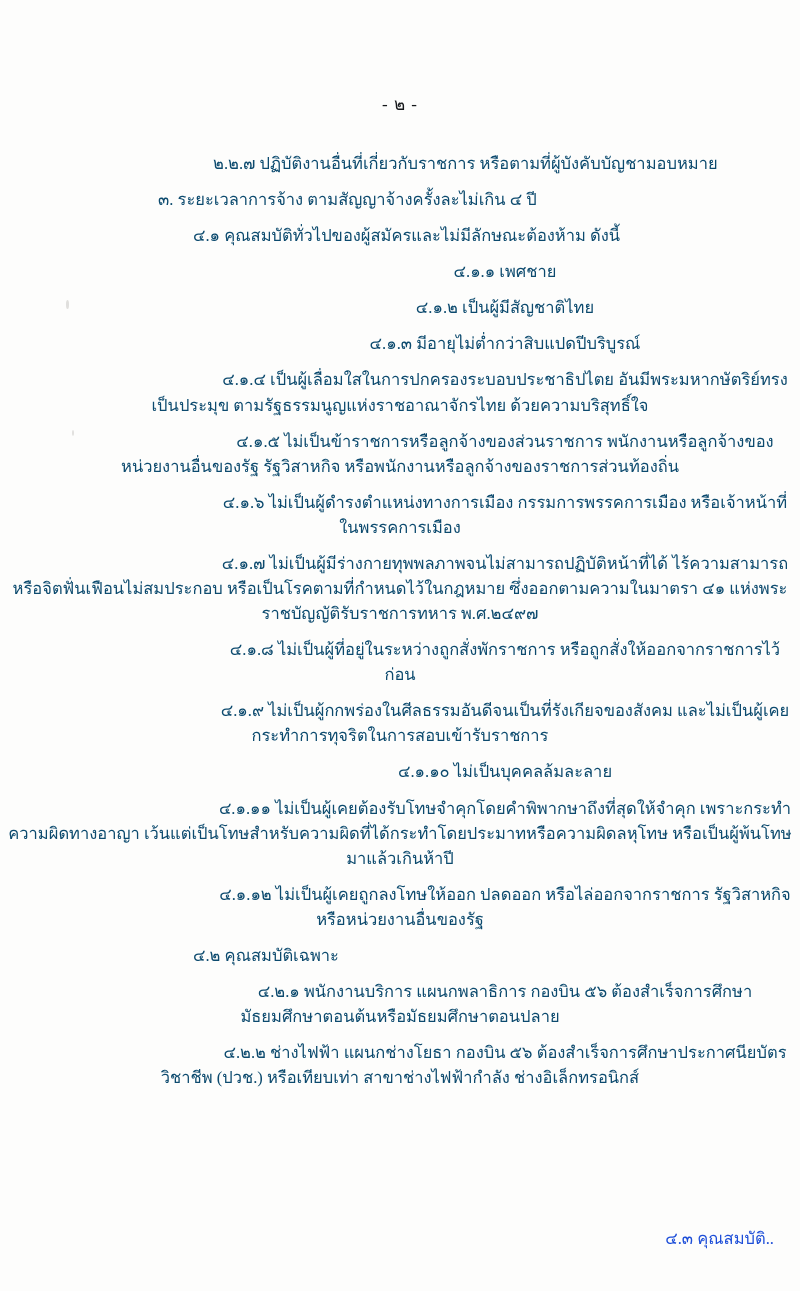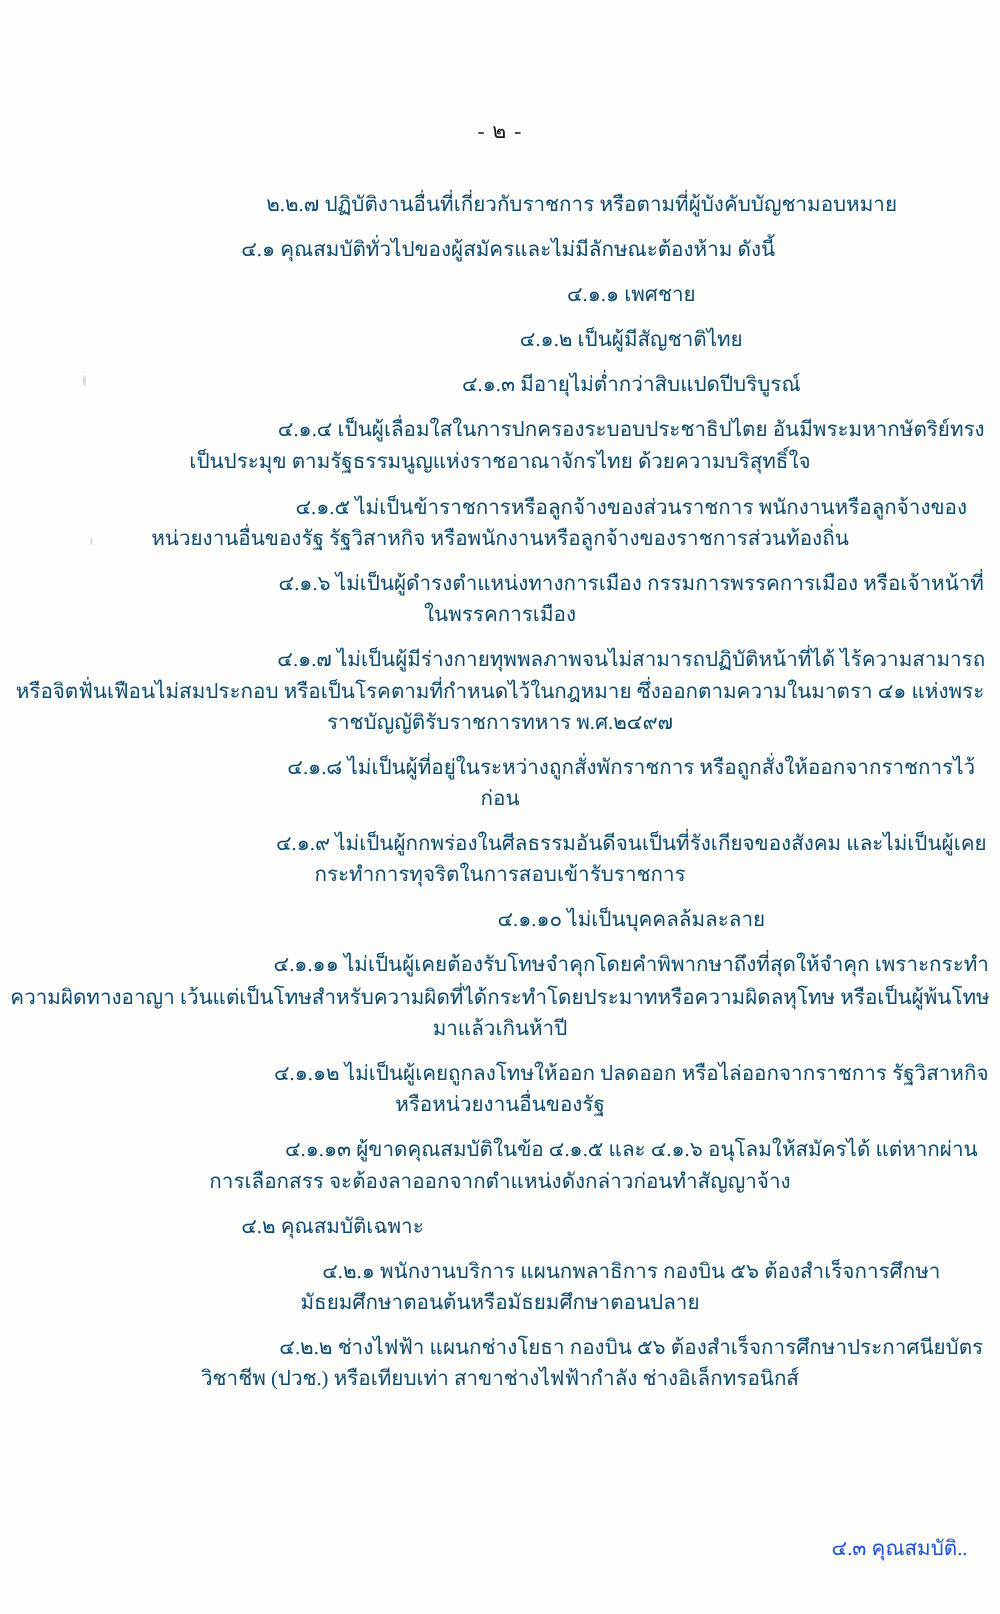--- a/index.html
+++ b/index.html
@@ -68,34 +68,34 @@
 <div class="page">
 
   <div class="speck" style="left:66px; top:300px; width:3px; height:9px;"></div>
   <div class="speck" style="left:72px; top:430px; width:2px; height:6px;"></div>
 
   <div class="page-number">- ๒ -</div>
 
   <div class="body-text" style="margin-top:34px;">
 
     <p class="para i-4">๒.๒.๗  ปฏิบัติงานอื่นที่เกี่ยวกับราชการ หรือตามที่ผู้บังคับบัญชามอบหมาย</p>
+    <p class="para i-2">๓.  ระยะเวลาการจ้าง ตามสัญญาจ้างครั้งละไม่เกิน ๔ ปี</p>
     <p class="para i-3">๔.๑  คุณสมบัติทั่วไปของผู้สมัครและไม่มีลักษณะต้องห้าม ดังนี้</p>
     <p class="para i-5">๔.๑.๑  เพศชาย</p>
     <p class="para i-5">๔.๑.๒  เป็นผู้มีสัญชาติไทย</p>
     <p class="para i-5">๔.๑.๓  มีอายุไม่ต่ำกว่าสิบแปดปีบริบูรณ์</p>
     <p class="para i-5">๔.๑.๔  เป็นผู้เลื่อมใสในการปกครองระบอบประชาธิปไตย อันมีพระมหากษัตริย์ทรงเป็นประมุข ตามรัฐธรรมนูญแห่งราชอาณาจักรไทย ด้วยความบริสุทธิ์ใจ</p>
     <p class="para i-5">๔.๑.๕  ไม่เป็นข้าราชการหรือลูกจ้างของส่วนราชการ พนักงานหรือลูกจ้างของหน่วยงานอื่นของรัฐ รัฐวิสาหกิจ หรือพนักงานหรือลูกจ้างของราชการส่วนท้องถิ่น</p>
     <p class="para i-5">๔.๑.๖  ไม่เป็นผู้ดำรงตำแหน่งทางการเมือง กรรมการพรรคการเมือง หรือเจ้าหน้าที่ในพรรคการเมือง</p>
     <p class="para i-5">๔.๑.๗  ไม่เป็นผู้มีร่างกายทุพพลภาพจนไม่สามารถปฏิบัติหน้าที่ได้ ไร้ความสามารถ หรือจิตฟั่นเฟือนไม่สมประกอบ หรือเป็นโรคตามที่กำหนดไว้ในกฎหมาย ซึ่งออกตามความในมาตรา ๔๑ แห่งพระราชบัญญัติรับราชการทหาร พ.ศ.๒๔๙๗</p>
     <p class="para i-5">๔.๑.๘  ไม่เป็นผู้ที่อยู่ในระหว่างถูกสั่งพักราชการ หรือถูกสั่งให้ออกจากราชการไว้ก่อน</p>
     <p class="para i-5">๔.๑.๙  ไม่เป็นผู้กกพร่องในศีลธรรมอันดีจนเป็นที่รังเกียจของสังคม และไม่เป็นผู้เคยกระทำการทุจริตในการสอบเข้ารับราชการ</p>
     <p class="para i-5">๔.๑.๑๐  ไม่เป็นบุคคลล้มละลาย</p>
     <p class="para i-5">๔.๑.๑๑  ไม่เป็นผู้เคยต้องรับโทษจำคุกโดยคำพิพากษาถึงที่สุดให้จำคุก เพราะกระทำความผิดทางอาญา เว้นแต่เป็นโทษสำหรับความผิดที่ได้กระทำโดยประมาทหรือความผิดลหุโทษ หรือเป็นผู้พ้นโทษมาแล้วเกินห้าปี</p>
     <p class="para i-5">๔.๑.๑๒  ไม่เป็นผู้เคยถูกลงโทษให้ออก ปลดออก หรือไล่ออกจากราชการ รัฐวิสาหกิจ หรือหน่วยงานอื่นของรัฐ</p>
-    <p class="para i-5">๔.๑.๑๓  ผู้ขาดคุณสมบัติในข้อ ๔.๑.๕ และ ๔.๑.๖ อนุโลมให้สมัครได้ แต่หากผ่านการเลือกสรร จะต้องลาออกจากตำแหน่งดังกล่าวก่อนทำสัญญาจ้าง</p>
     <p class="para i-3">๔.๒  คุณสมบัติเฉพาะ</p>
     <p class="para i-5">๔.๒.๑  พนักงานบริการ แผนกพลาธิการ กองบิน ๕๖ ต้องสำเร็จการศึกษามัธยมศึกษาตอนต้นหรือมัธยมศึกษาตอนปลาย</p>
     <p class="para i-5">๔.๒.๒  ช่างไฟฟ้า แผนกช่างโยธา กองบิน ๕๖ ต้องสำเร็จการศึกษาประกาศนียบัตรวิชาชีพ (ปวช.) หรือเทียบเท่า สาขาช่างไฟฟ้ากำลัง ช่างอิเล็กทรอนิกส์</p>
 
   </div>
 
   <div class="footer-line">๔.๓  คุณสมบัติ..</div>
 
 </div>
 

